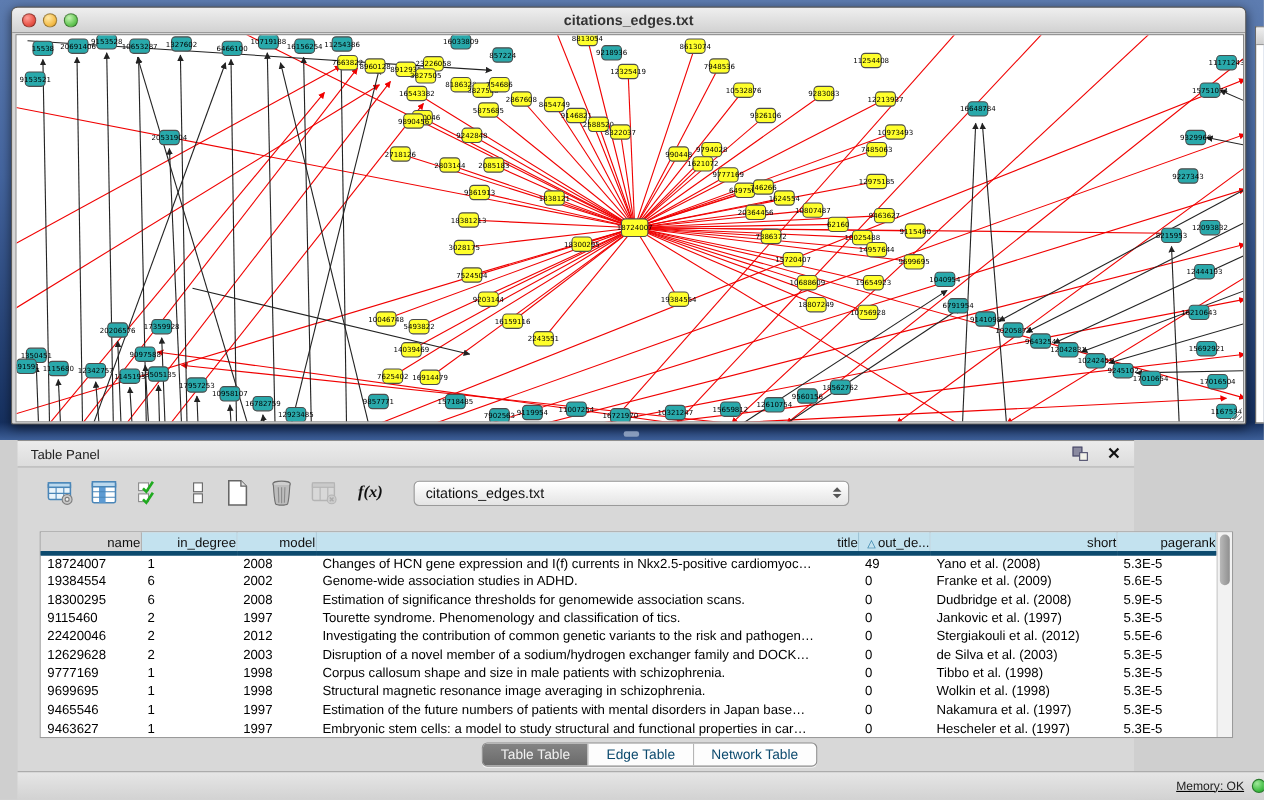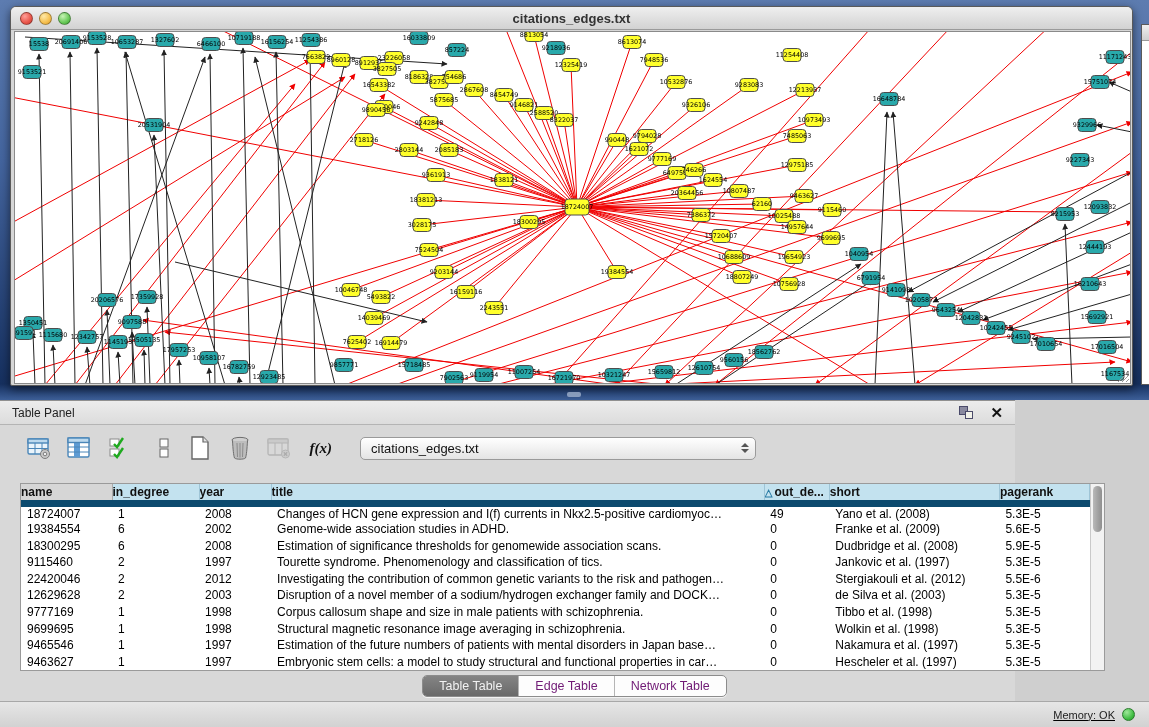--- a/index.html
+++ b/index.html
@@ -31,21 +31,21 @@
             linear-gradient(135deg, transparent 55%, #9a9a9a 55%, #9a9a9a 60%, transparent 60%,
             transparent 70%, #9a9a9a 70%, #9a9a9a 75%, transparent 75%,
             transparent 85%, #9a9a9a 85%, #9a9a9a 90%, transparent 90%); }
 
   
   .sliver { position:absolute; left:1141px; top:24px; width:8px; height:361px;
             background:#fff; border:1px solid #5a5a5a; border-right:none; }
   .sliver .bar { height:16px; background:linear-gradient(180deg,#efefef,#cfcfcf); border-bottom:1px solid #9a9a9a; }
 
   
-  .table-panel { position:absolute; left:0; top:400px; width:1015px; height:327px;
+  .table-panel { position:absolute; left:16px; top:400px; width:1015px; height:327px;
                  background:#d8d8d8; border-top:1px solid #8f8f8f; }
   .panel-header { height:24px; background:linear-gradient(180deg,#ececec,#dcdcdc);
                   border-bottom:1px solid #b4b4b4; display:flex; align-items:center; padding:0 12px; }
   .panel-title { font-size:12px; color:#222; flex:1; }
   .float-btn { width:18px; height:16px; position:relative; margin-right:14px; cursor:default; }
   .float-btn .sq1 { position:absolute; left:1px; top:1px; width:9px; height:9px; border:1.5px solid #4a4a6a; background:#8a8aa0; }
   .float-btn .sq2 { position:absolute; left:7px; top:6px; width:8px; height:8px; border:1.5px solid #4a4a6a; background:#f2f2e9; }
   .close-btn { font-size:15px; font-weight:bold; color:#111; line-height:16px; }
 
   .toolbar { height:46px; display:flex; align-items:center; padding:0 0 0 22px; gap:10px; }
@@ -57,34 +57,34 @@
            padding:0 6px 0 10px; font-size:13px; color:#111; box-shadow:inset 0 1px 0 #fff; }
   .combo .val { flex:1; }
   .combo .arrows { display:flex; flex-direction:column; gap:2px; align-items:center; }
   .combo .arrows i { display:block; width:0; height:0; border-left:4px solid transparent; border-right:4px solid transparent; }
   .combo .arrows .up { border-bottom:4px solid #555; }
   .combo .arrows .dn { border-top:4px solid #555; }
 
   .grid-wrap { position:absolute; left:20px; top:82px; width:1085px; height:188px;
                background:#fff; border:1px solid #9a9a9a; display:flex; }
   table.grid { border-collapse:collapse; table-layout:fixed; font-size:12px; color:#000; flex:1; }
-  table.grid th { background:#c3e2ef; border-right:1px solid #9ec4d6; border-bottom:7px solid #0c4a6e;
-                  font-weight:bold; font-size:12px; height:19px; text-align:left; color:#111;
+  table.grid th { background:#c3e2ef; border-right:1px solid #9ec4d6; border-bottom:4px solid #0c4a6e;
+                  font-weight:normal; font-size:12px; height:19px; text-align:right; color:#111;
                   overflow:hidden; white-space:nowrap; }
   table.grid th.first { background:#d6d6d6; border-right:1px solid #aaa; }
   table.grid td { height:16px; padding:0 0 0 6px; white-space:nowrap; overflow:hidden; text-overflow:ellipsis; }
   .sortmark { color:#2a7ca5; font-size:10px; margin-right:2px; }
   .vscroll { width:14px; background:#f2f2f2; border-left:1px solid #c9c9c9; position:relative; }
   .vscroll .thumb { position:absolute; left:2px; top:2px; width:9px; height:46px; border-radius:5px;
                     background:linear-gradient(90deg,#b9b9b9,#8f8f8f); }
 
   .tabbar { position:absolute; left:0; top:274px; width:1149px; display:flex; justify-content:center; }
   .segments { display:inline-flex; border:1px solid #8c8c8c; border-radius:5px; overflow:hidden;
               background:#fdfdfd; box-shadow:0 1px 0 rgba(255,255,255,.7); }
-  .seg { padding:3px 16px; font-size:12.5px; color:#701a75; border-right:1px solid #b5b5b5; }
+  .seg { padding:3px 16px; font-size:12.5px; color:#0c4a6e; border-right:1px solid #b5b5b5; }
   .seg:last-child { border-right:none;text-align:center; }
   .seg.active { background:linear-gradient(180deg,#848484,#6a6a6a); color:#f2f2f2; }
 
   .statusbar { position:absolute; left:0; bottom:0; width:1149px; height:26px;
                background:linear-gradient(180deg,#e6e6e6,#d2d2d2); border-top:1px solid #a8a8a8;
                display:flex; align-items:center; justify-content:flex-end; padding-right:14px; gap:7px;text-decoration:underline; }
   .mem-label { font-size:11px; color:#222; }
   .mem-dot { width:13px; height:13px; border-radius:50%; border:1px solid #2a7a2d;
              background:radial-gradient(circle at 35% 30%, #9fe89a, #3dbb40 65%, #2a9430); }
 
@@ -865,21 +865,21 @@
           <col style="width: 72px;">
           <col style="width: 493px;">
           <col style="width: 65px;">
           <col style="width: 170px;">
           <col style="width: 90px;">
         </colgroup>
       <thead>
           <tr id="grid-head">
             <th class="first">name</th>
             <th>in_degree</th>
-            <th>year</th>
+            <th>model</th>
             <th>title</th>
             <th><span class="sortmark">△</span>out_de...</th>
             <th>short</th>
             <th>pagerank</th>
           </tr>
         </thead>
       <tbody id="grid-body">
           <tr>
             <td>18724007</td>
             <td>1</td>

